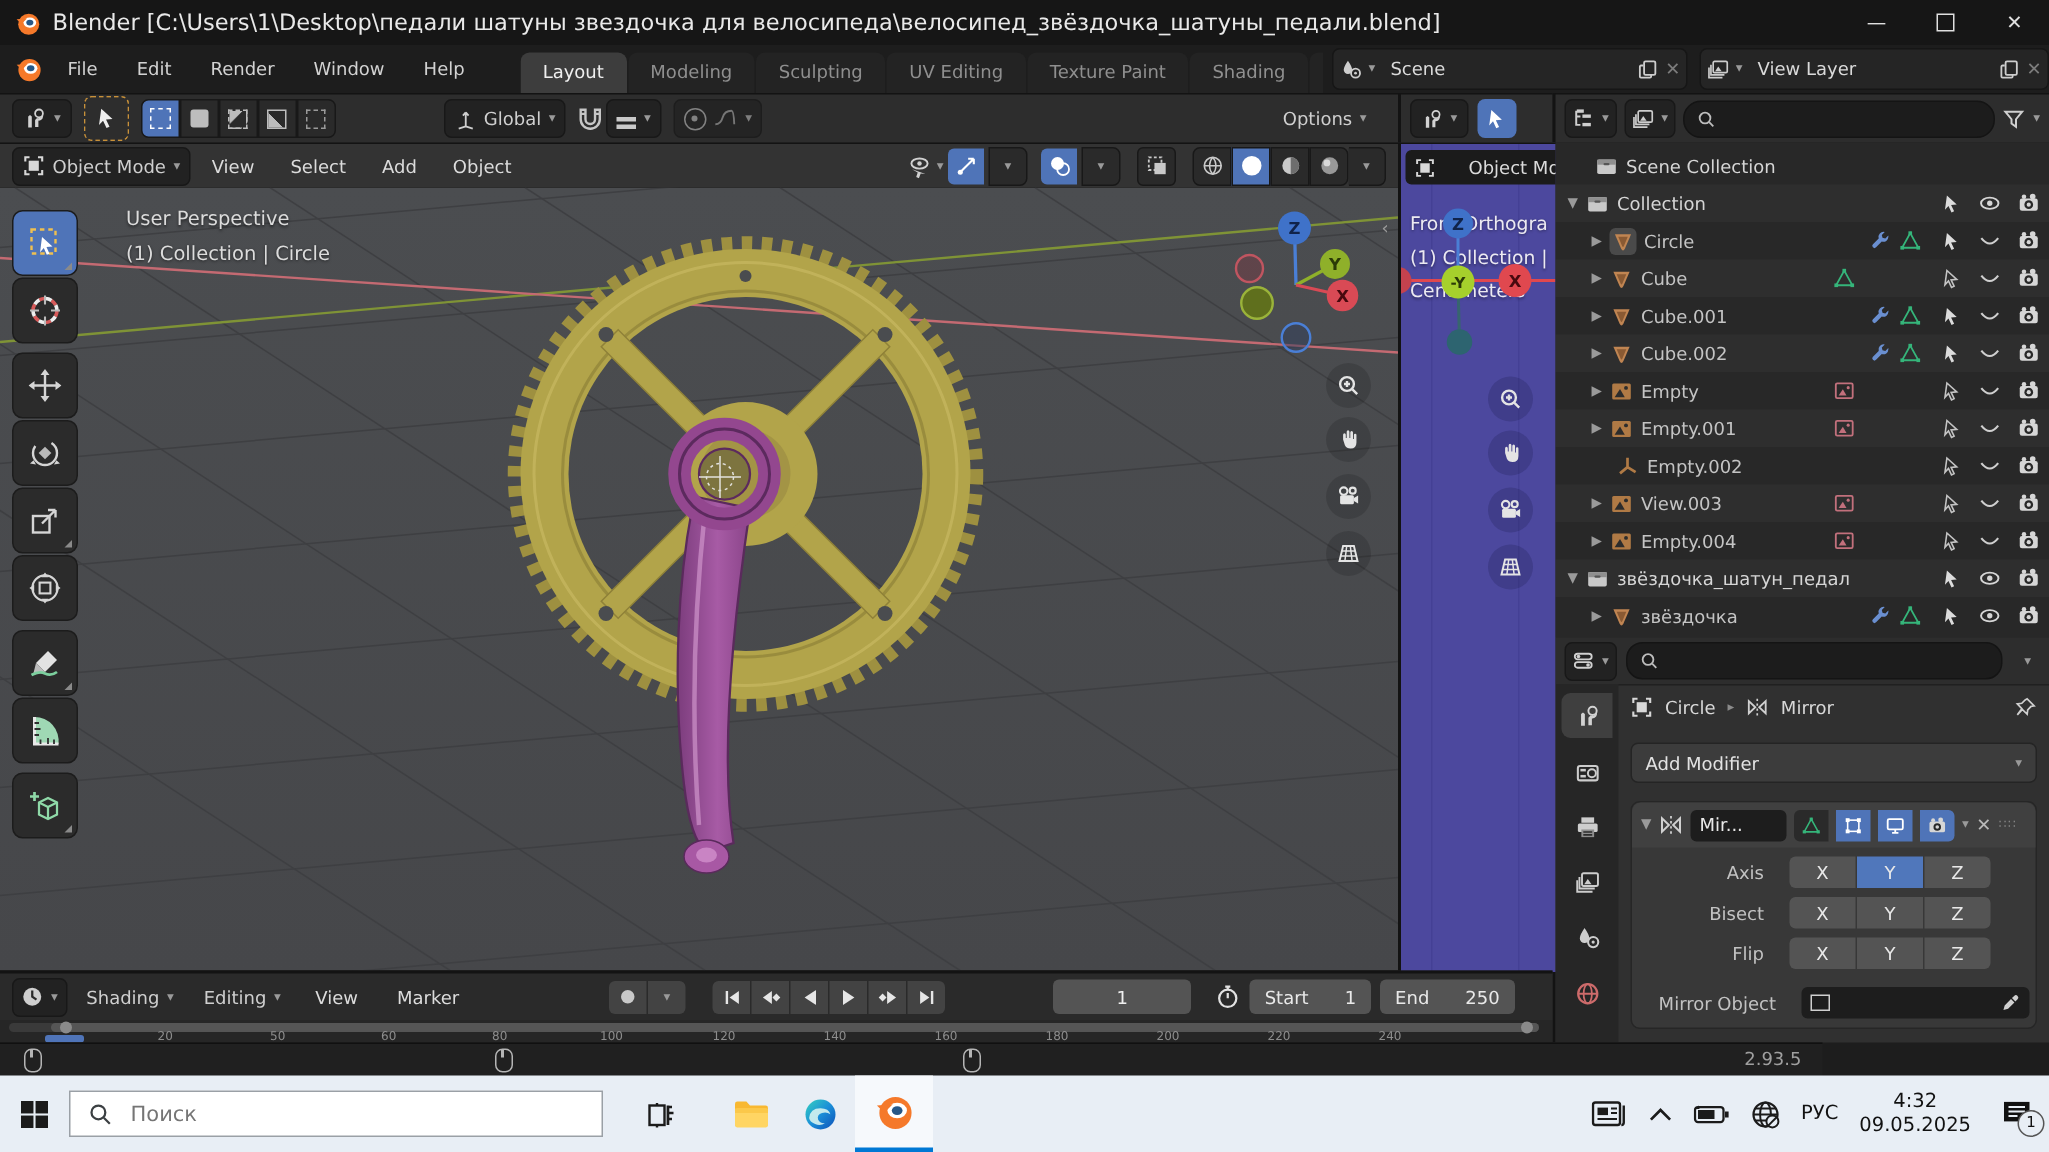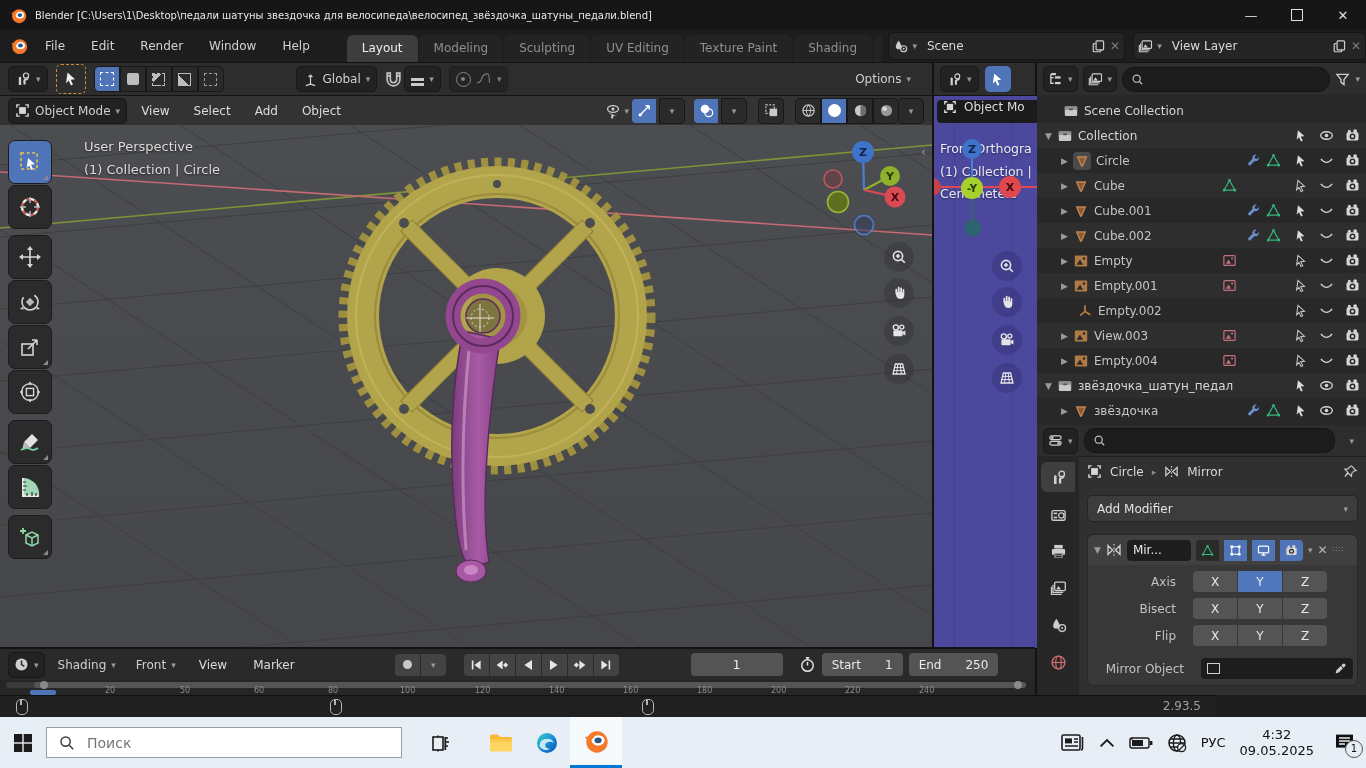--- a/index.html
+++ b/index.html
@@ -4,21 +4,21 @@
 <style>
   html,body{margin:0;padding:0;background:#000}
   #screen{position:relative;width:1366px;height:768px;overflow:hidden;
     font-family:"DejaVu Sans","Liberation Sans",sans-serif;background:#1d1d1d;color:#cfcfcf;font-size:12px}
   .abs{position:absolute}
   .row{display:flex;align-items:center}
   svg{display:block}
   .ic{flex:none}
   
   #titlebar{left:0;top:0;width:1366px;height:30px;background:#161616;color:#e9e9e9;display:flex;align-items:center}
-  #titlebar .title{margin-left:8px;font-size:10px;white-space:nowrap}
+  #titlebar .title{margin-left:8px;font-size:15px;white-space:nowrap}
   .wbtn{width:46px;height:30px;display:flex;align-items:center;justify-content:center;color:#e0e0e0;font-size:13px}
   
   #menubar{left:0;top:30px;width:1366px;height:32px;background:#1d1d1d;display:flex;align-items:center}
   .menu{padding:0 13px;height:24px;line-height:24px;border-radius:4px;color:#d2d2d2}
   #tabs{display:flex;height:32px;align-items:flex-end;overflow:hidden;width:548px;margin-left:24px;gap:1px}
   .tab{padding:6px 15px 7px;background:#232323;color:#8f8f8f;border-radius:6px 6px 0 0;white-space:nowrap}
   .tab.active{background:#3d3d3d;color:#efefef}
   .selchip{height:26px;background:#252525;border:1px solid #161616;border-radius:5px;display:flex;align-items:center;padding:0 4px;gap:4px}
   .selchip .lbl{color:#dadada;padding:0 6px;flex:1 1 auto}
   .vmark{color:#9a9a9a;font-size:9px}
@@ -67,21 +67,21 @@
   #lt{position:absolute;left:8px;top:15px;width:42px}
   .tool{width:42px;height:42px;background:#2b2b2b;border:1px solid #1c1c1c;border-radius:7px;display:flex;align-items:center;justify-content:center;position:relative;margin-bottom:1px}
   .tool.blue{background:#4f74b8}
   .tool.gap{margin-top:6px}
   .tcorner:after{content:"";position:absolute;right:3px;bottom:3px;border-left:5px solid transparent;border-bottom:5px solid #8a8a8a}
   .ovl{position:absolute;left:84px;color:#dcdcdc;font-size:13px;text-shadow:0 1px 2px rgba(0,0,0,.55);white-space:nowrap}
   
   #vp2{left:932px;top:95px;width:103px;height:552px;background:#3c3c46;border-left:2px solid #131313;overflow:hidden;border-top:1px solid #131313}
   #vp2 .blue-ovl{position:absolute;left:0;top:0;width:103px;height:552px;background:rgba(92,84,240,.52)}
   .vp2txt{position:absolute;left:6px;color:#eceaf2;font-size:12.5px;white-space:nowrap;text-shadow:0 1px 2px rgba(0,0,0,.4)}
-  #vp2chip{position:absolute;left:3px;top:4px;height:23px;background:#1b1b1b;border-radius:4px;display:flex;gap:7px;padding:0 6px;width:120px}
+  #vp2chip{position:absolute;left:3px;top:4px;height:23px;background:#1b1b1b;border-radius:4px;display:flex;align-items:center;gap:22px;padding:0 6px;width:120px}
   
   #timeline{left:0;top:647px;width:1035px;height:33px;background:#2a2a2a;border-top:2px solid #131313;display:flex;align-items:center;gap:6px;padding:0 8px;box-sizing:border-box}
   .tbtn{width:25px;height:22px;background:#434343;display:flex;align-items:center;justify-content:center}
   .tgroup{display:flex;gap:1px}
   .tgroup :first-child{border-radius:4px 0 0 4px}.tgroup :last-child{border-radius:0 4px 4px 0}
   .framefield{width:92px;height:23px;background:#545454;border-radius:4px;color:#f0f0f0;display:flex;align-items:center;justify-content:center}
   .rangechip{height:23px;background:#545454;border-radius:4px;color:#e9e9e9;display:flex;align-items:center;padding:0 10px;gap:24px}
   #ruler{left:0;top:680px;width:1035px;height:15px;background:#262626;overflow:hidden}
   #ruler .track{position:absolute;left:6px;top:2px;width:1020px;height:6px;background:#3a3a3a;border-radius:3px}
   #ruler .handle{position:absolute;left:34px;top:2px;width:992px;height:6px;background:#555;border-radius:3px}
@@ -1146,21 +1146,21 @@
       <svg class="ic" width="15" height="15">
           <use href="#sym-clocked"></use>
         </svg>
       <span class="vmark">▾</span>
     </div>
     <div class="chip" style="background:transparent;border-color:transparent">
       <span>Shading</span>
         <span class="vmark">▾</span>
     </div>
     <div class="chip" style="background:transparent;border-color:transparent">
-      <span>Front</span>
+      <span>Editing</span>
         <span class="vmark">▾</span>
     </div>
     <div class="hmenu">View</div>
     <div class="hmenu">Marker</div>
     <div class="tgroup" style="margin-left:84px">
       <div class="tbtn">
           <div style="width:9px;height:9px;border-radius:50%;background:#c9c9c9"></div>
         </div>
       <div class="tbtn">
           <span class="vmark">▾</span>

